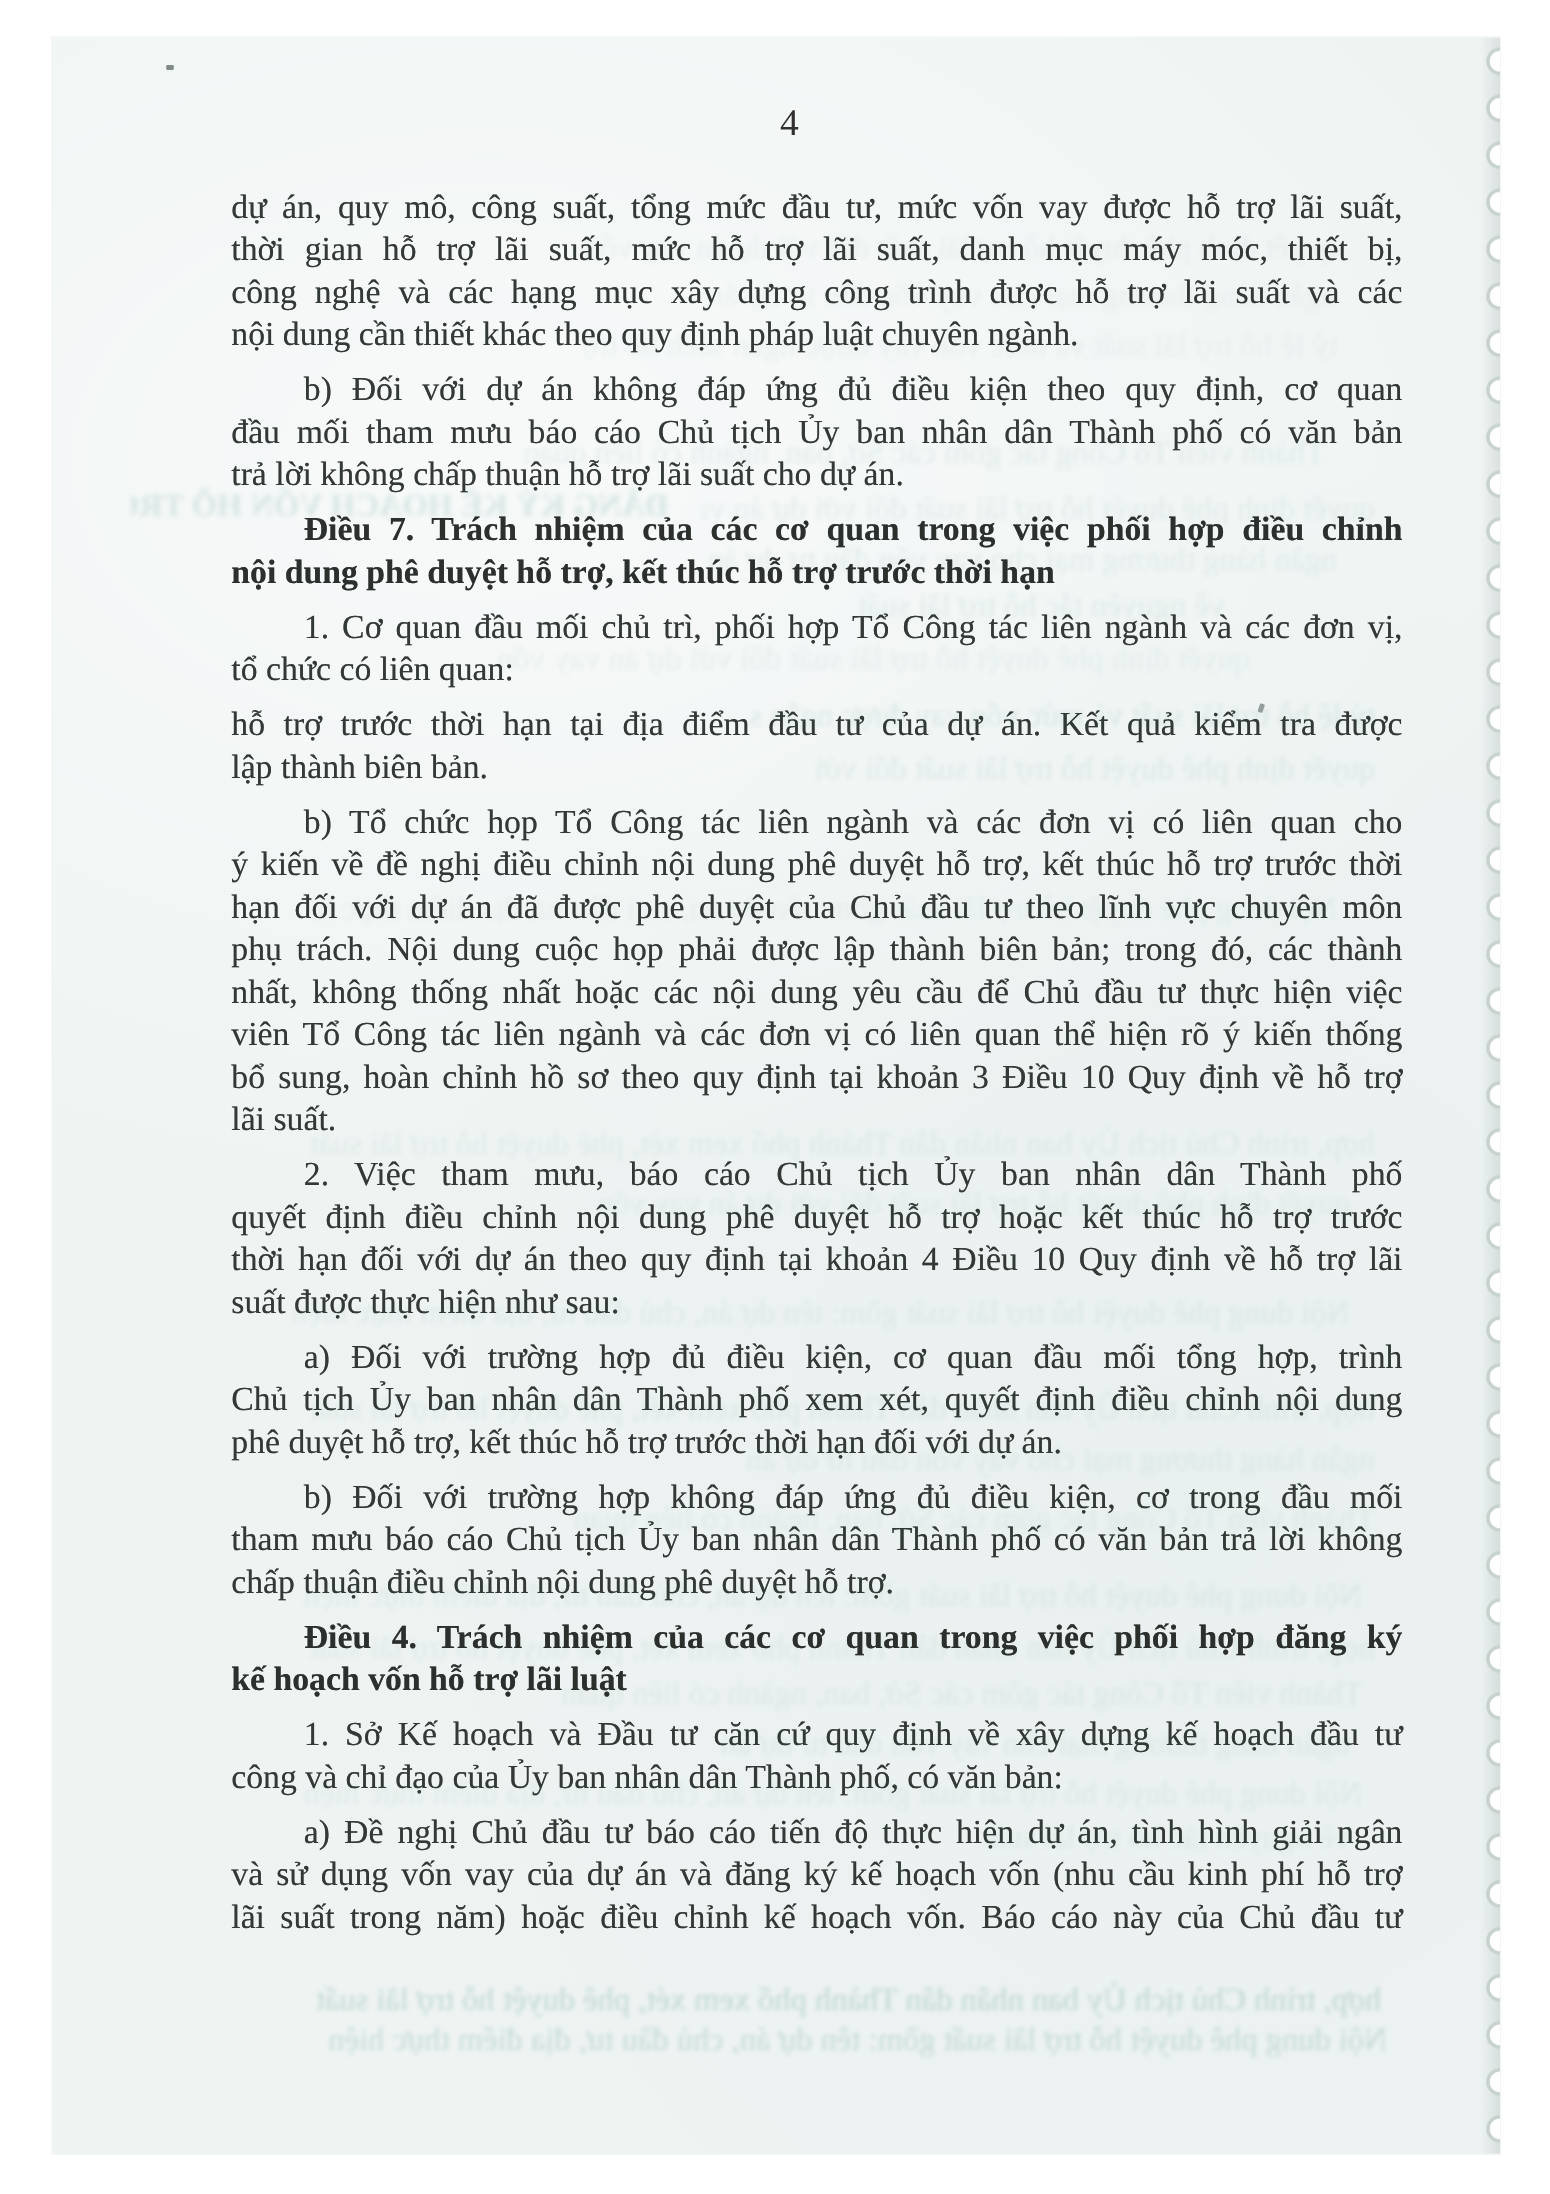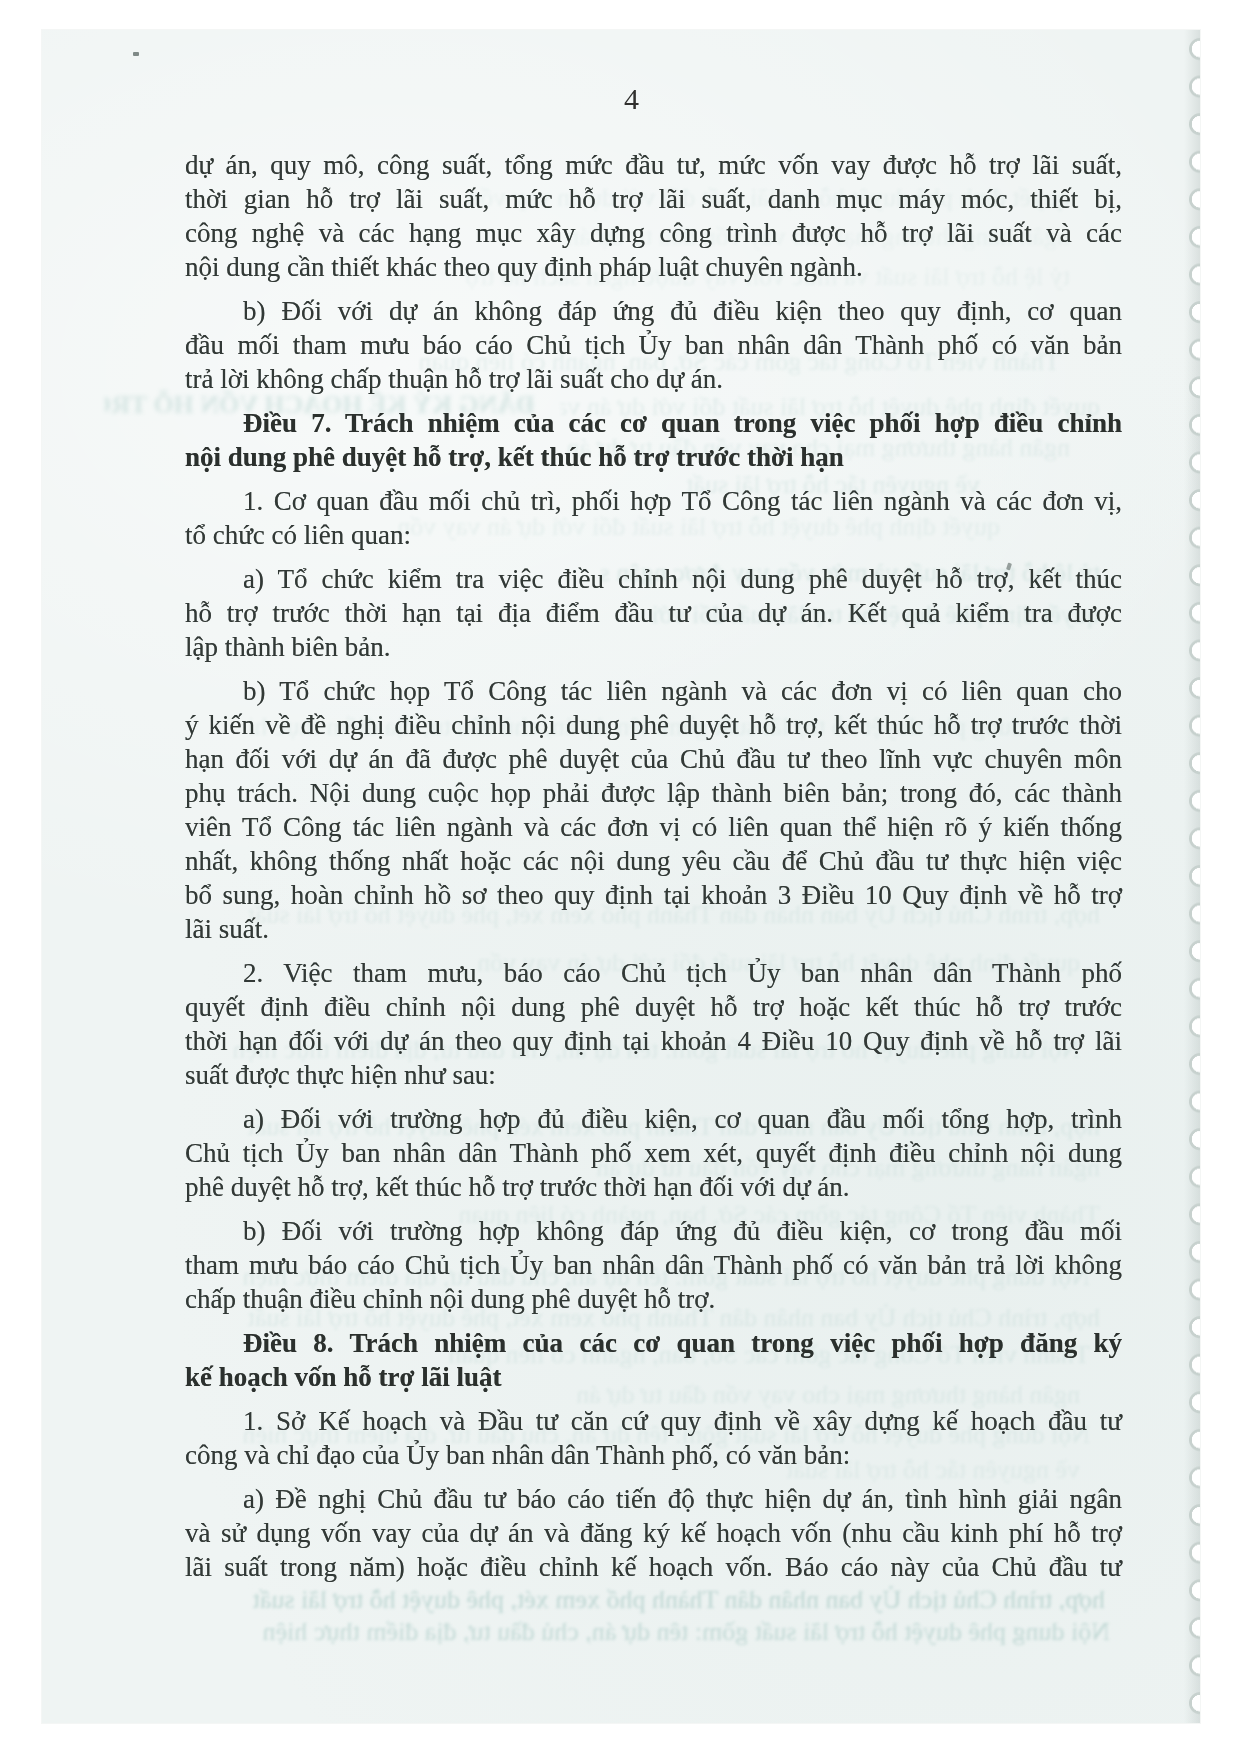--- a/index.html
+++ b/index.html
@@ -140,52 +140,51 @@
         </div>
         <div class="para heading">
           <div class="line just first">Điều 7. Trách nhiệm của các cơ quan trong việc phối hợp điều chỉnh</div>
           <div class="line">nội dung phê duyệt hỗ trợ, kết thúc hỗ trợ trước thời hạn</div>
         </div>
         <div class="para body">
           <div class="line just first">1. Cơ quan đầu mối chủ trì, phối hợp Tổ Công tác liên ngành và các đơn vị,</div>
           <div class="line">tổ chức có liên quan:</div>
         </div>
         <div class="para body">
-          <div class="line just first">a) Tổ chức kiểm tra việc điều chỉnh nội dung phê duyệt hỗ trợ, kết thúc</div>
           <div class="line just">hỗ trợ trước thời hạn tại địa điểm đầu tư của dự án. Kết quả kiểm tra được</div>
           <div class="line">lập thành biên bản.</div>
         </div>
         <div class="para body">
           <div class="line just first">b) Tổ chức họp Tổ Công tác liên ngành và các đơn vị có liên quan cho</div>
           <div class="line just">ý kiến về đề nghị điều chỉnh nội dung phê duyệt hỗ trợ, kết thúc hỗ trợ trước thời</div>
           <div class="line just">hạn đối với dự án đã được phê duyệt của Chủ đầu tư theo lĩnh vực chuyên môn</div>
           <div class="line just">phụ trách. Nội dung cuộc họp phải được lập thành biên bản; trong đó, các thành</div>
+          <div class="line just">nhất, không thống nhất hoặc các nội dung yêu cầu để Chủ đầu tư thực hiện việc</div>
           <div class="line just">viên Tổ Công tác liên ngành và các đơn vị có liên quan thể hiện rõ ý kiến thống</div>
-          <div class="line just">nhất, không thống nhất hoặc các nội dung yêu cầu để Chủ đầu tư thực hiện việc</div>
           <div class="line just">bổ sung, hoàn chỉnh hồ sơ theo quy định tại khoản 3 Điều 10 Quy định về hỗ trợ</div>
           <div class="line">lãi suất.</div>
         </div>
         <div class="para body">
           <div class="line just first">2. Việc tham mưu, báo cáo Chủ tịch Ủy ban nhân dân Thành phố</div>
           <div class="line just">quyết định điều chỉnh nội dung phê duyệt hỗ trợ hoặc kết thúc hỗ trợ trước</div>
           <div class="line just">thời hạn đối với dự án theo quy định tại khoản 4 Điều 10 Quy định về hỗ trợ lãi</div>
           <div class="line">suất được thực hiện như sau:</div>
         </div>
         <div class="para body">
           <div class="line just first">a) Đối với trường hợp đủ điều kiện, cơ quan đầu mối tổng hợp, trình</div>
           <div class="line just">Chủ tịch Ủy ban nhân dân Thành phố xem xét, quyết định điều chỉnh nội dung</div>
           <div class="line">phê duyệt hỗ trợ, kết thúc hỗ trợ trước thời hạn đối với dự án.</div>
         </div>
         <div class="para body">
           <div class="line just first">b) Đối với trường hợp không đáp ứng đủ điều kiện, cơ trong đầu mối</div>
           <div class="line just">tham mưu báo cáo Chủ tịch Ủy ban nhân dân Thành phố có văn bản trả lời không</div>
           <div class="line">chấp thuận điều chỉnh nội dung phê duyệt hỗ trợ.</div>
         </div>
         <div class="para heading">
-          <div class="line just first">Điều 8. Trách nhiệm của các cơ quan trong việc phối hợp đăng ký</div>
+          <div class="line just first">Điều 4. Trách nhiệm của các cơ quan trong việc phối hợp đăng ký</div>
           <div class="line">kế hoạch vốn hỗ trợ lãi luật</div>
         </div>
         <div class="para body">
           <div class="line just first">1. Sở Kế hoạch và Đầu tư căn cứ quy định về xây dựng kế hoạch đầu tư</div>
           <div class="line">công và chỉ đạo của Ủy ban nhân dân Thành phố, có văn bản:</div>
         </div>
         <div class="para body">
           <div class="line just first">a) Đề nghị Chủ đầu tư báo cáo tiến độ thực hiện dự án, tình hình giải ngân</div>
           <div class="line just">và sử dụng vốn vay của dự án và đăng ký kế hoạch vốn (nhu cầu kinh phí hỗ trợ</div>
           <div class="line just">lãi suất trong năm) hoặc điều chỉnh kế hoạch vốn. Báo cáo này của Chủ đầu tư</div>

